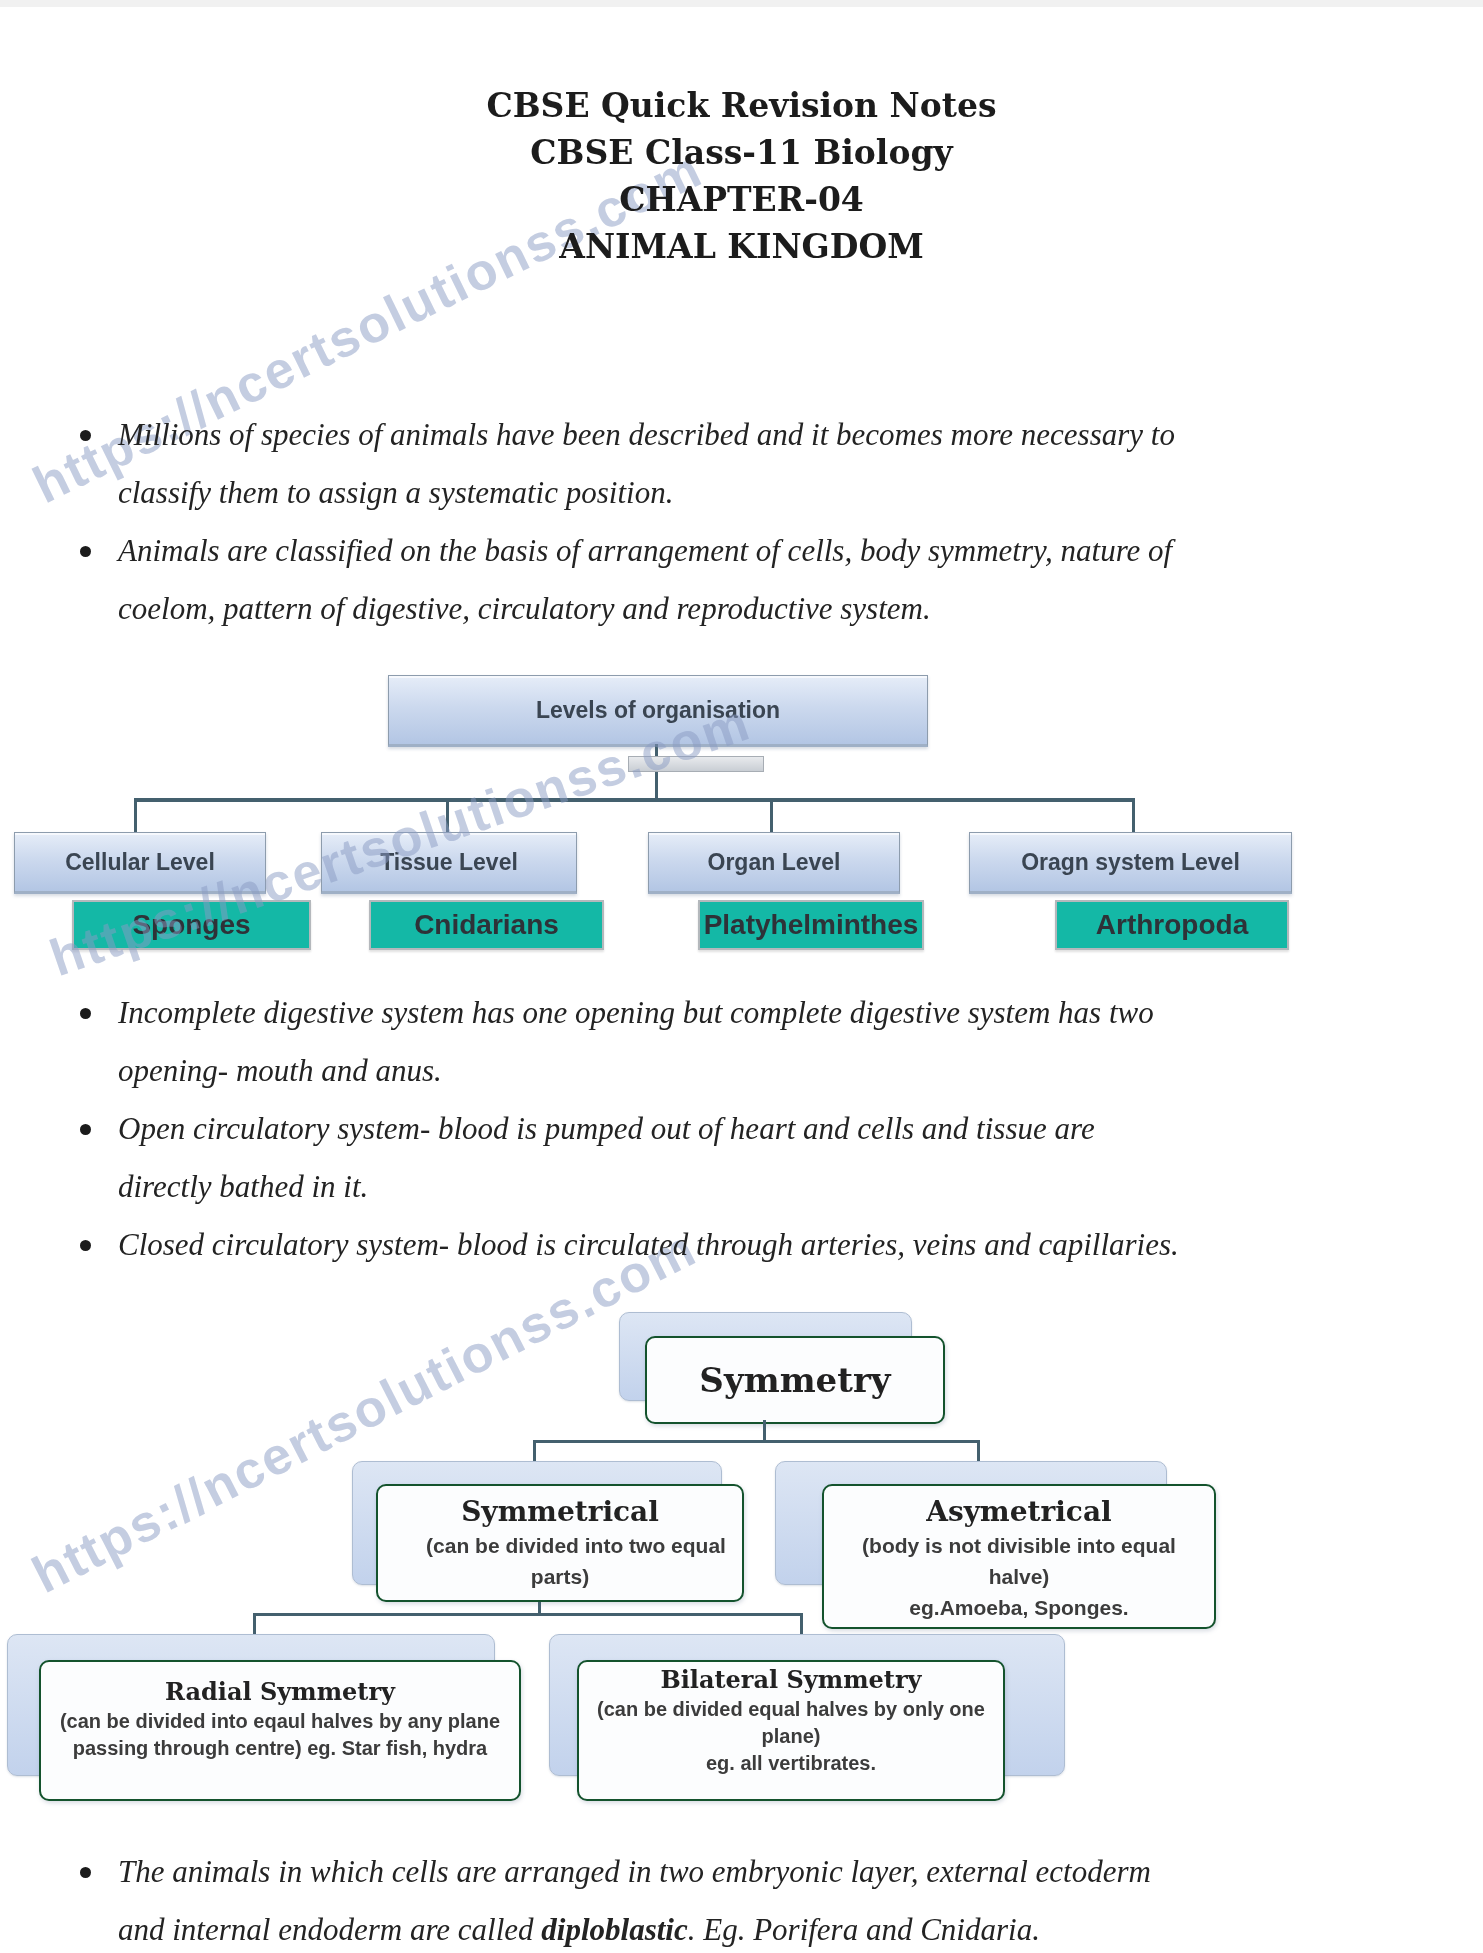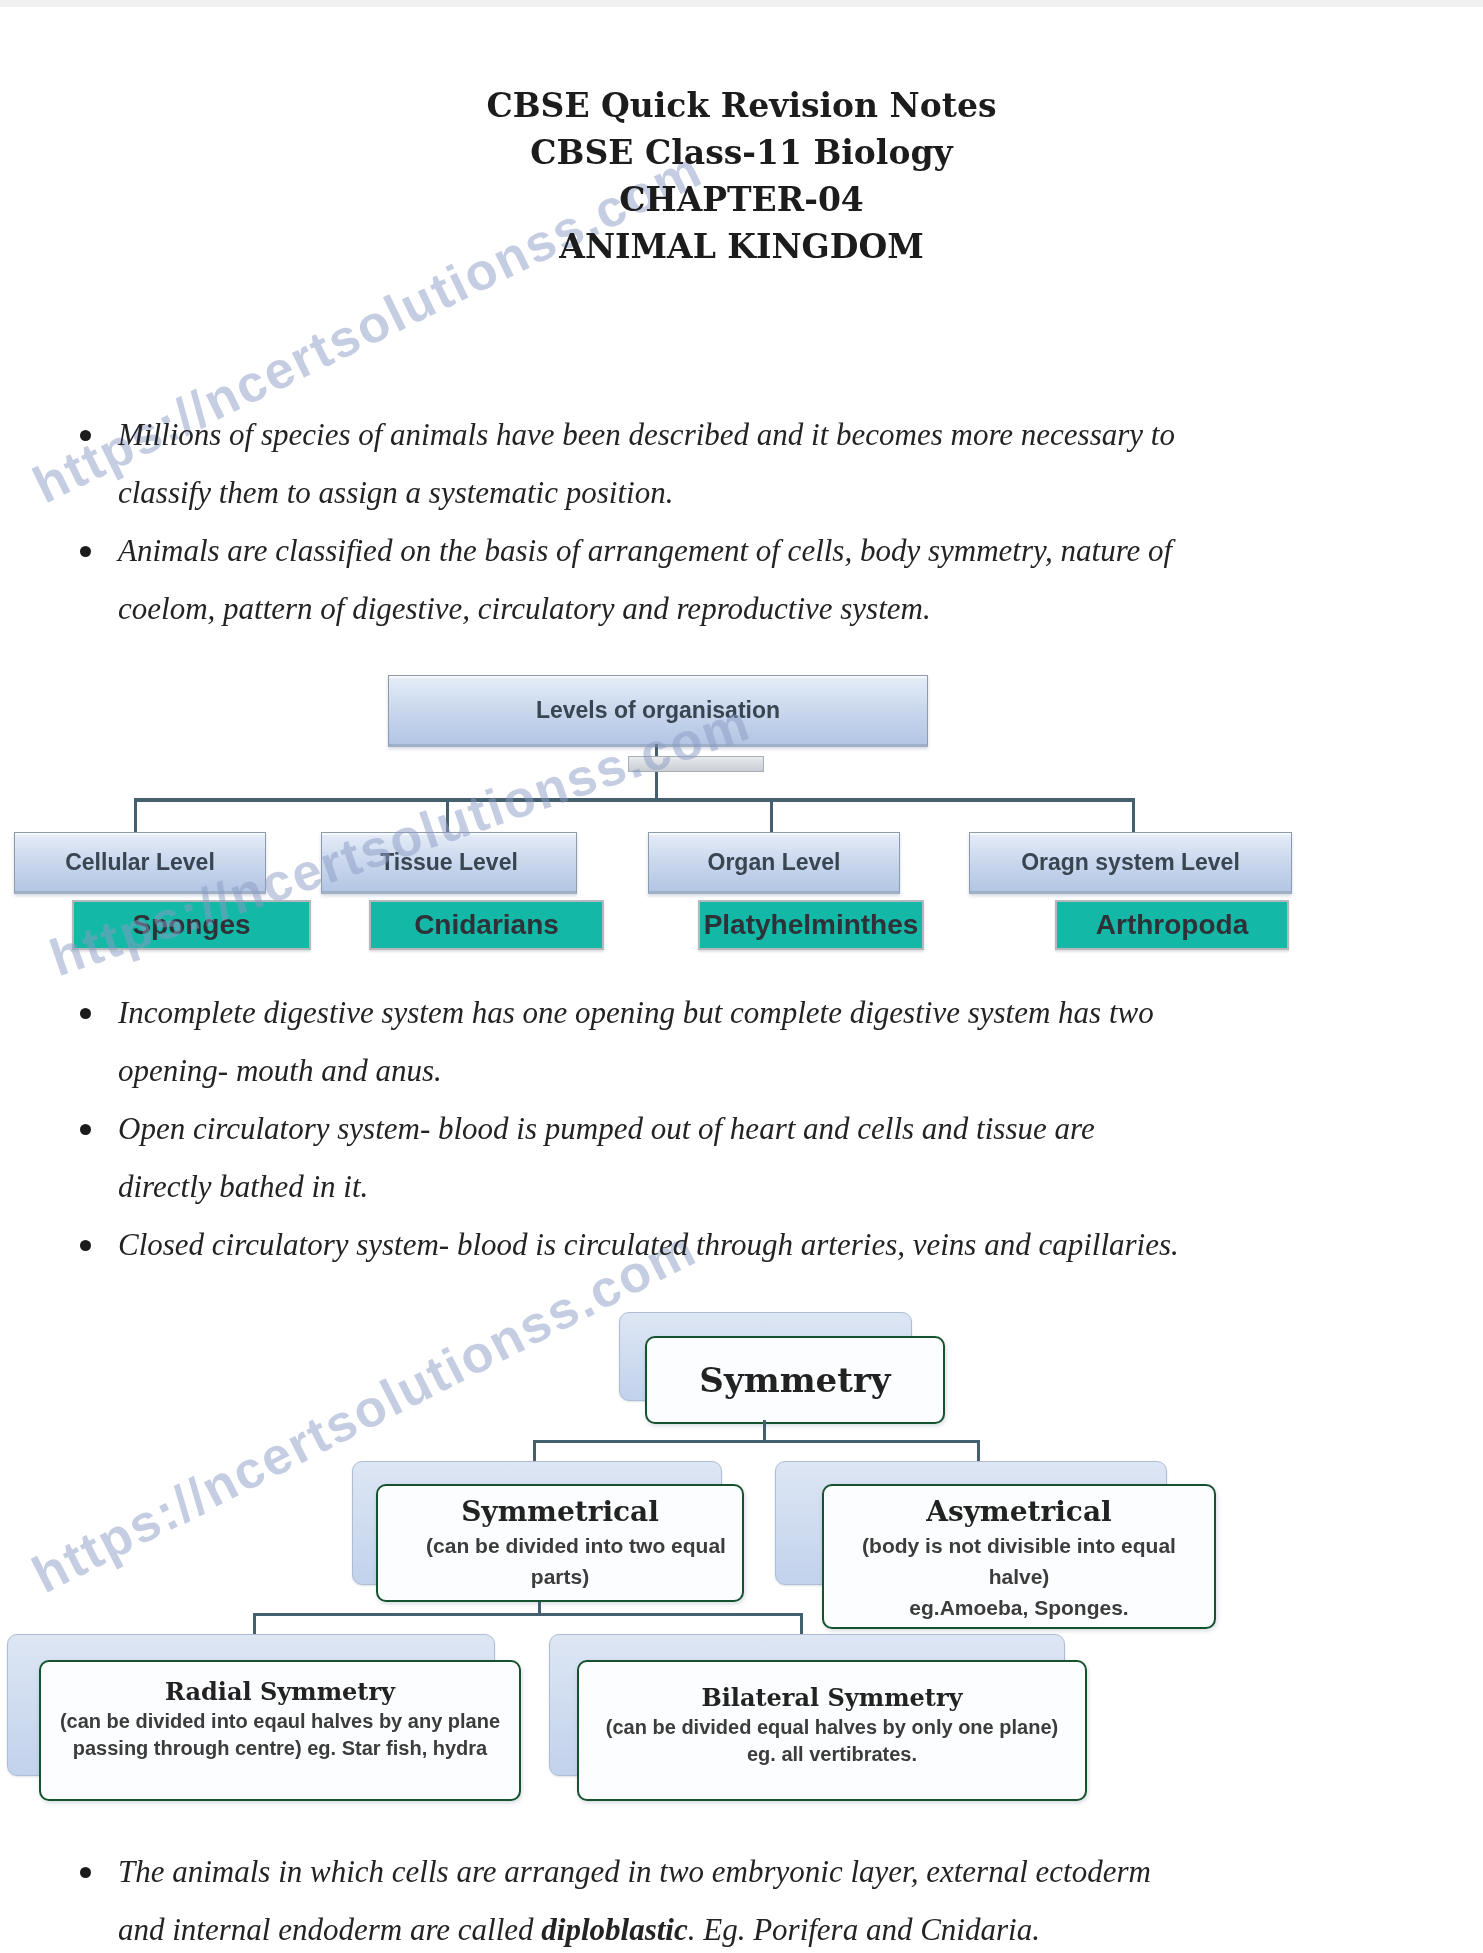--- a/index.html
+++ b/index.html
@@ -144,21 +144,21 @@
     <div class="abs cline" style="left:800px;top:316px;width:3px;height:18px;"></div>
 
     <div class="abs rback" style="left:7px;top:334px;width:486px;height:140px;"></div>
     <div class="abs rfront" style="left:39px;top:360px;width:482px;height:141px;padding-top:14px;box-sizing:border-box;">
       <div class="rtitle" style="font-size:24px;line-height:32px;">Radial Symmetry</div>
       <div class="rsub" style="font-size:20px;line-height:27px;">(can be divided into eqaul halves by any plane</div>
       <div class="rsub" style="font-size:20px;line-height:27px;">passing through centre) eg. Star fish, hydra</div>
     </div>
 
     <div class="abs rback" style="left:549px;top:334px;width:514px;height:140px;"></div>
-    <div class="abs rfront" style="left:577px;top:360px;width:510px;height:141px;padding-top:20px;box-sizing:border-box;">
+    <div class="abs rfront" style="left:577px;top:360px;width:428px;height:141px;padding-top:2px;box-sizing:border-box;">
       <div class="rtitle" style="font-size:24px;line-height:32px;">Bilateral Symmetry</div>
       <div class="rsub" style="font-size:20px;line-height:27px;">(can be divided equal halves by only one plane)</div>
       <div class="rsub" style="font-size:20px;line-height:27px;">eg. all vertibrates.</div>
     </div>
   </div>
 
   <div class="abs bullets" style="left:78px;top:1843px;">
     <div class="b-item">
       <span class="b-dot"></span>
       <div>The animals in which cells are arranged in two embryonic layer, external ectoderm</div>

